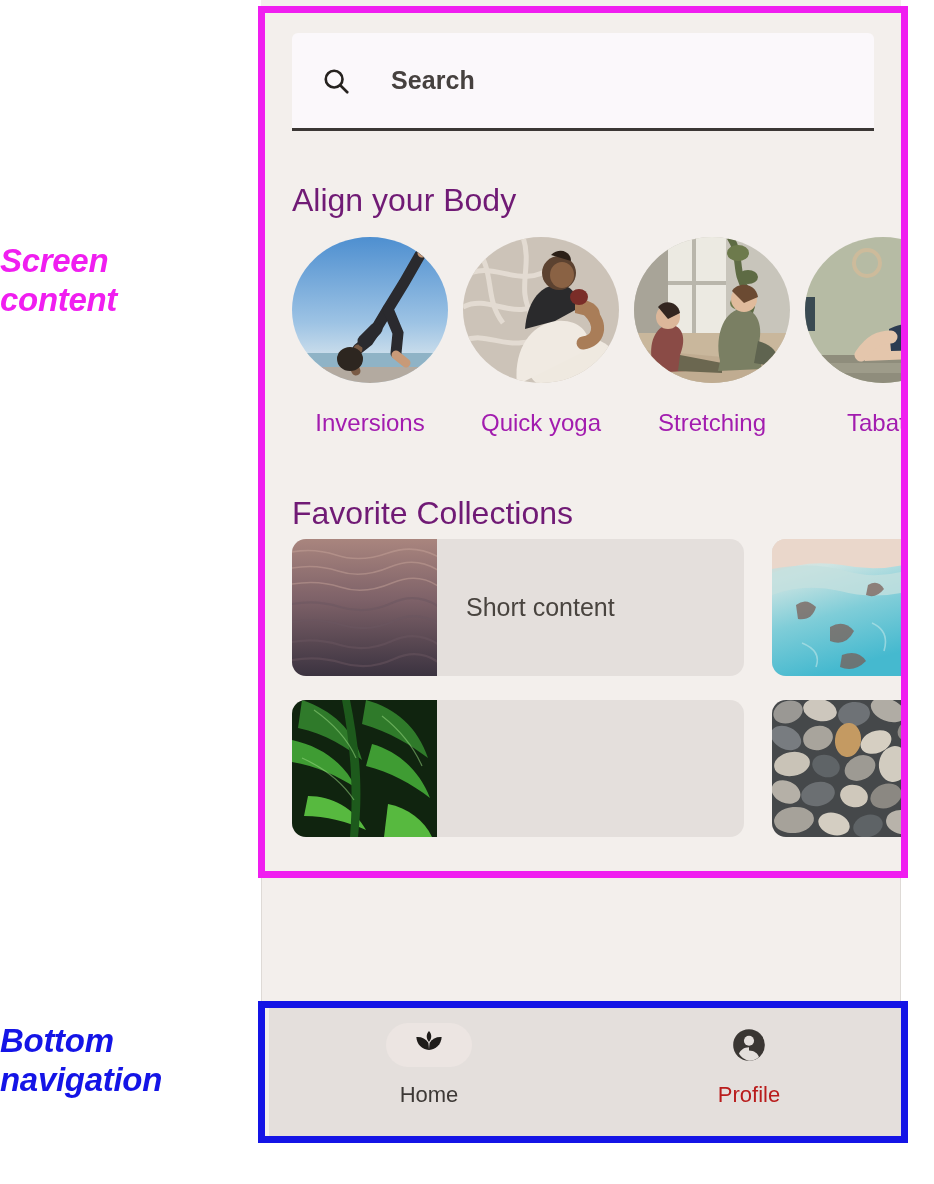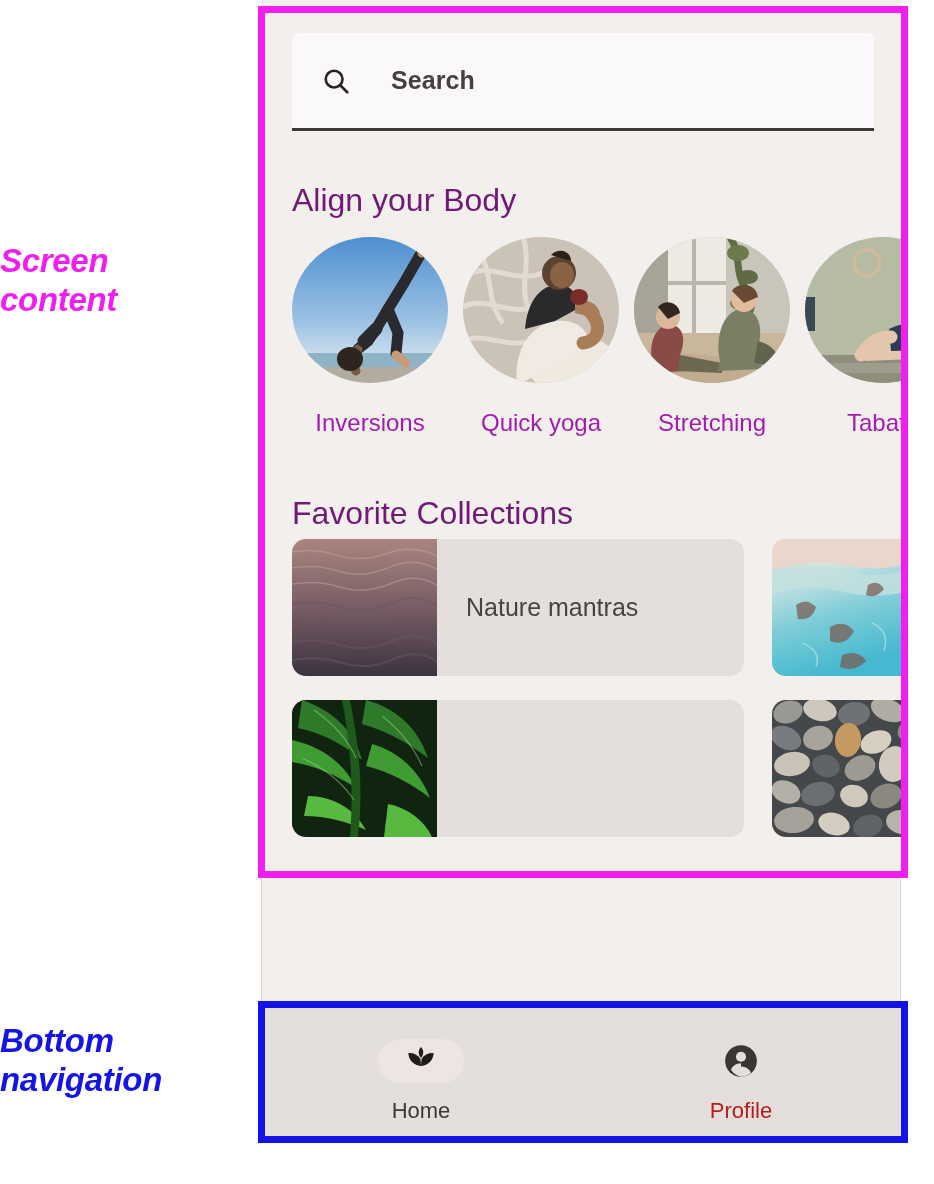--- a/index.html
+++ b/index.html
@@ -201,27 +201,27 @@
     height: 126px;
     background: #f3efec;
     border-left: 1px solid #dedad6;
     border-right: 1px solid #dedad6;
     box-sizing: border-box;
   }
 
   
   #bottom-nav {
     position: absolute;
-    left: 0;
+    left: 8px;
     top: 1004px;
     width: 640px;
     height: 136px;
     background: #e4dfdc;
     display: flex;
-    align-items: center;
+    align-items: flex-start;
   }
   .nav-item {
     flex: 1 1 0;
     display: flex;
     flex-direction: column;
     align-items: center;
     padding-top: 19px;
     cursor: pointer;
   }
   .nav-icon-pill {
@@ -384,21 +384,21 @@
                 <path d="M-5 46 Q24 40 48 48 T100 44 T150 50"></path>
               </g>
               <g stroke="#6b5660" stroke-width="2.2" opacity="0.5" fill="none">
                 <path d="M-5 66 Q22 60 48 68 T100 64 T150 70"></path>
                 <path d="M-5 84 Q24 78 50 86 T102 82 T150 88"></path>
                 <path d="M-5 104 Q22 98 48 106 T100 102 T150 108"></path>
                 <path d="M-5 122 Q24 116 50 124 T102 120 T150 126"></path>
               </g>
             </svg>
           </div>
-          <div class="fav-label">Nature mantras</div>
+          <div class="fav-label">Short content</div>
         </div>
 
         <div class="fav-card">
           <div class="fav-thumb">
             <svg viewBox="0 0 145 137" preserveAspectRatio="xMidYMid slice">
               <defs>
                 <linearGradient id="aqua1" x1="0" y1="0" x2="0.3" y2="1">
                   <stop offset="0%" stop-color="#ecd9cf"></stop>
                   <stop offset="28%" stop-color="#cfe5e3"></stop>
                   <stop offset="62%" stop-color="#7fcdd8"></stop>

